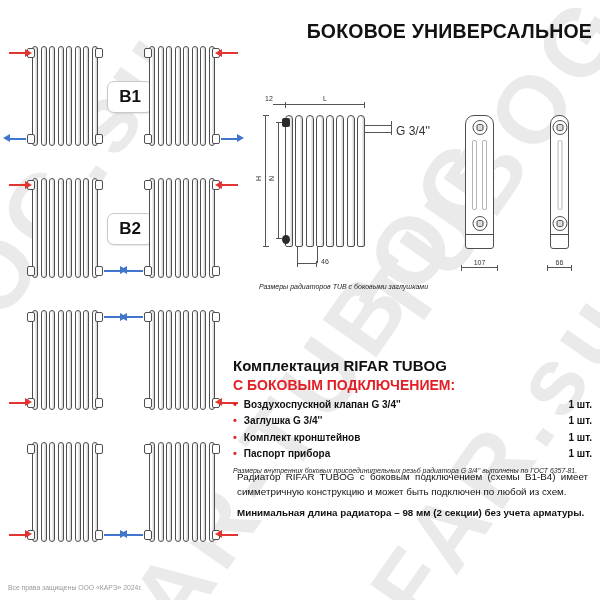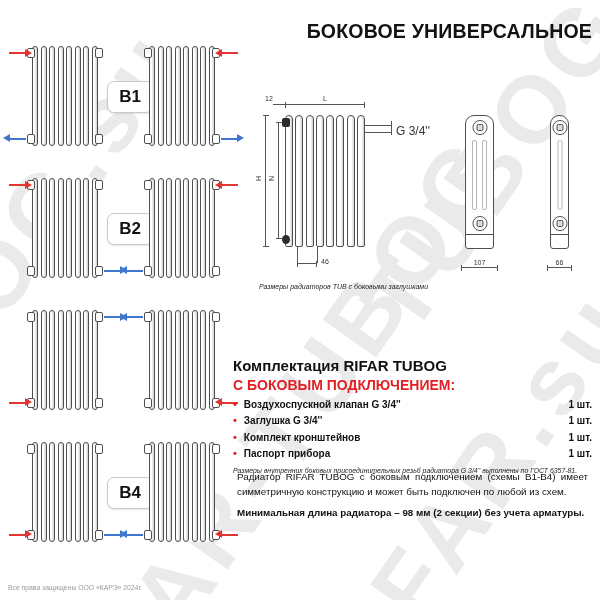--- a/index.html
+++ b/index.html
@@ -261,21 +261,20 @@
             <div class="tube"></div>
             <div class="tube"></div>
           </div>
           <div class="stub stub-tl"></div>
           <div class="stub stub-tr"></div>
           <div class="stub stub-bl"></div>
           <div class="stub stub-br"></div>
           <div class="arrow supply pos-bl dir-right"></div>
           <div class="arrow return pos-br dir-right"></div>
         </div>
-        <div class="label-box">B4</div>
         <div class="radiator rad-right">
           <div class="rad-body">
             <div class="tube"></div>
             <div class="tube"></div>
             <div class="tube"></div>
             <div class="tube"></div>
             <div class="tube"></div>
             <div class="tube"></div>
             <div class="tube"></div>
             <div class="tube"></div>

